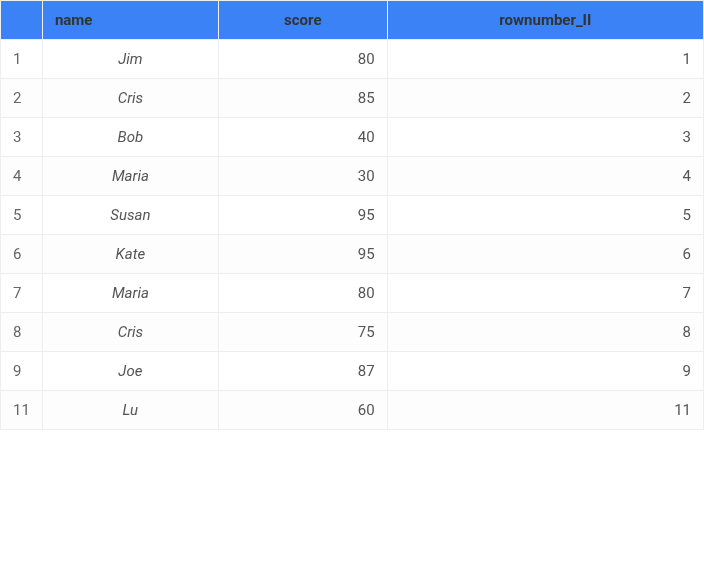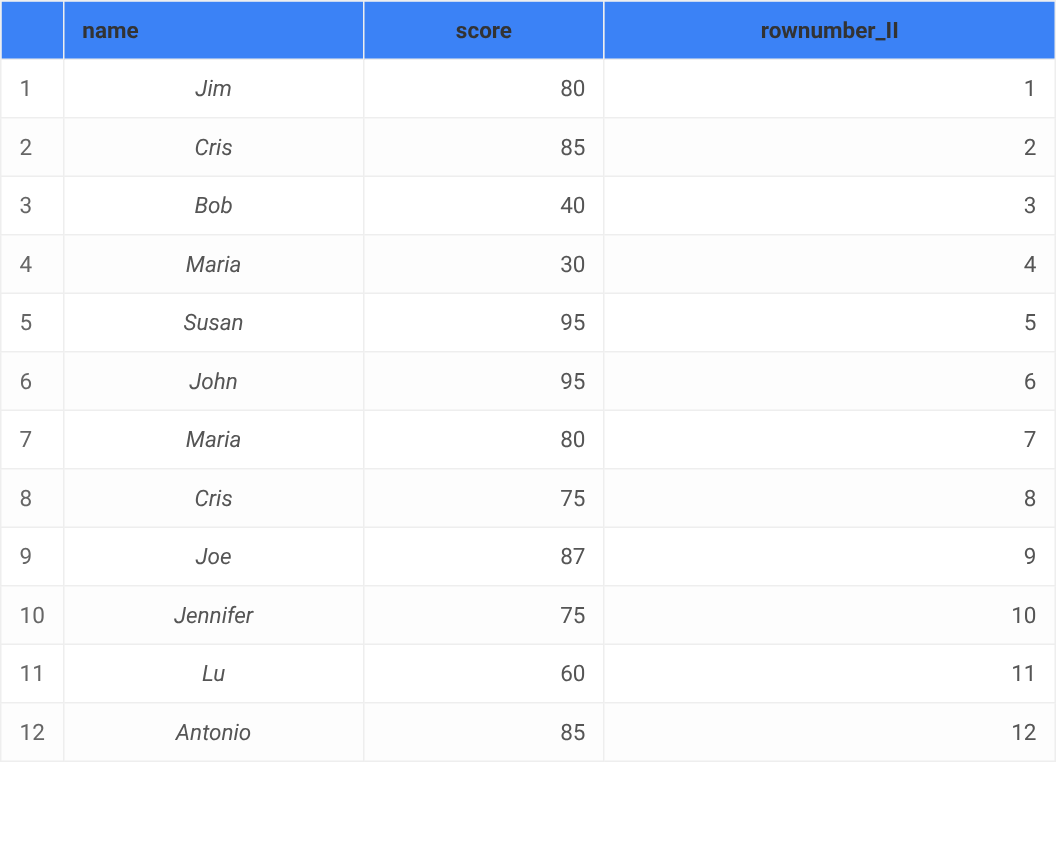--- a/index.html
+++ b/index.html
@@ -93,21 +93,21 @@
       <td class="col-rownumber">4</td>
     </tr>
     <tr>
       <td class="col-index">5</td>
       <td class="col-name">Susan</td>
       <td class="col-score">95</td>
       <td class="col-rownumber">5</td>
     </tr>
     <tr>
       <td class="col-index">6</td>
-      <td class="col-name">John</td>
+      <td class="col-name">Kate</td>
       <td class="col-score">95</td>
       <td class="col-rownumber">6</td>
     </tr>
     <tr>
       <td class="col-index">7</td>
       <td class="col-name">Maria</td>
       <td class="col-score">80</td>
       <td class="col-rownumber">7</td>
     </tr>
     <tr>
@@ -116,31 +116,19 @@
       <td class="col-score">75</td>
       <td class="col-rownumber">8</td>
     </tr>
     <tr>
       <td class="col-index">9</td>
       <td class="col-name">Joe</td>
       <td class="col-score">87</td>
       <td class="col-rownumber">9</td>
     </tr>
     <tr>
-      <td class="col-index">10</td>
-      <td class="col-name">Jennifer</td>
-      <td class="col-score">75</td>
-      <td class="col-rownumber">10</td>
-    </tr>
-    <tr>
       <td class="col-index">11</td>
       <td class="col-name">Lu</td>
       <td class="col-score">60</td>
       <td class="col-rownumber">11</td>
     </tr>
-    <tr>
-      <td class="col-index">12</td>
-      <td class="col-name">Antonio</td>
-      <td class="col-score">85</td>
-      <td class="col-rownumber">12</td>
-    </tr>
   </tbody>
 </table>
 
 </body></html>

